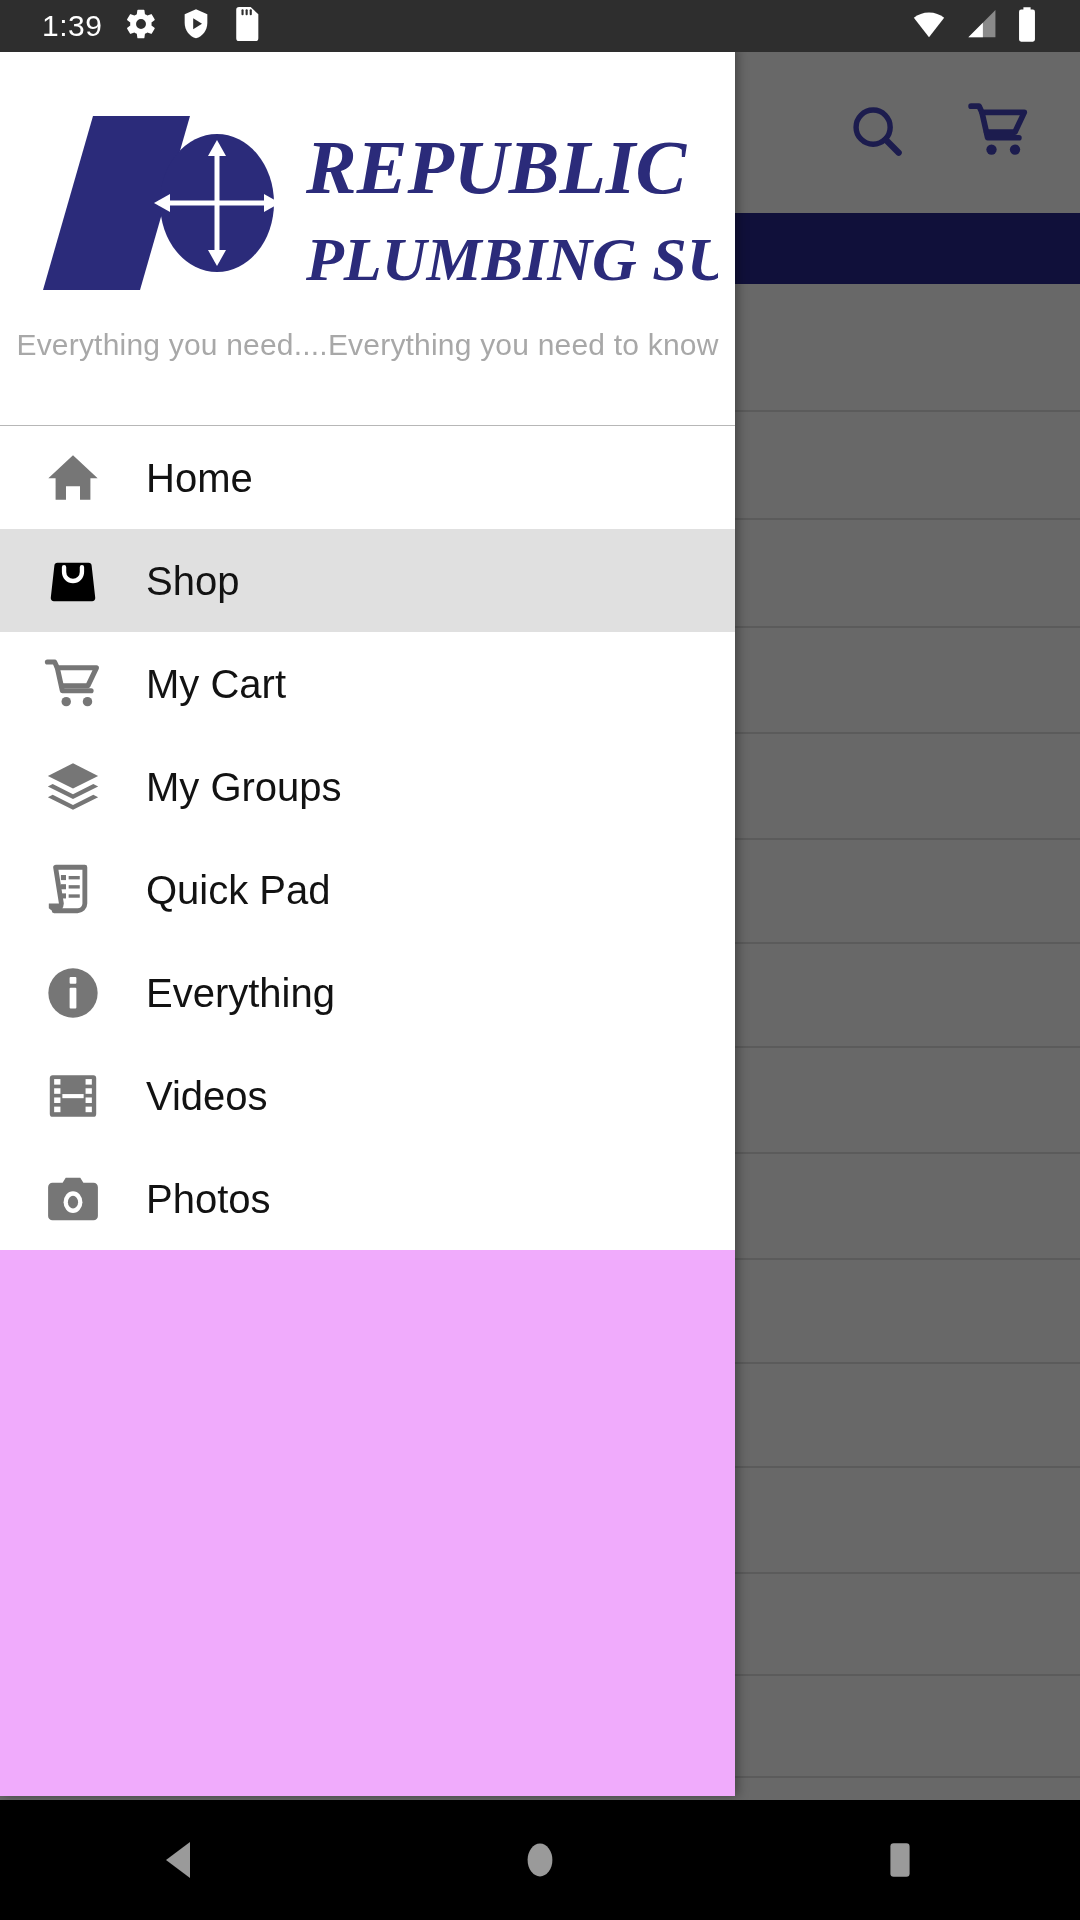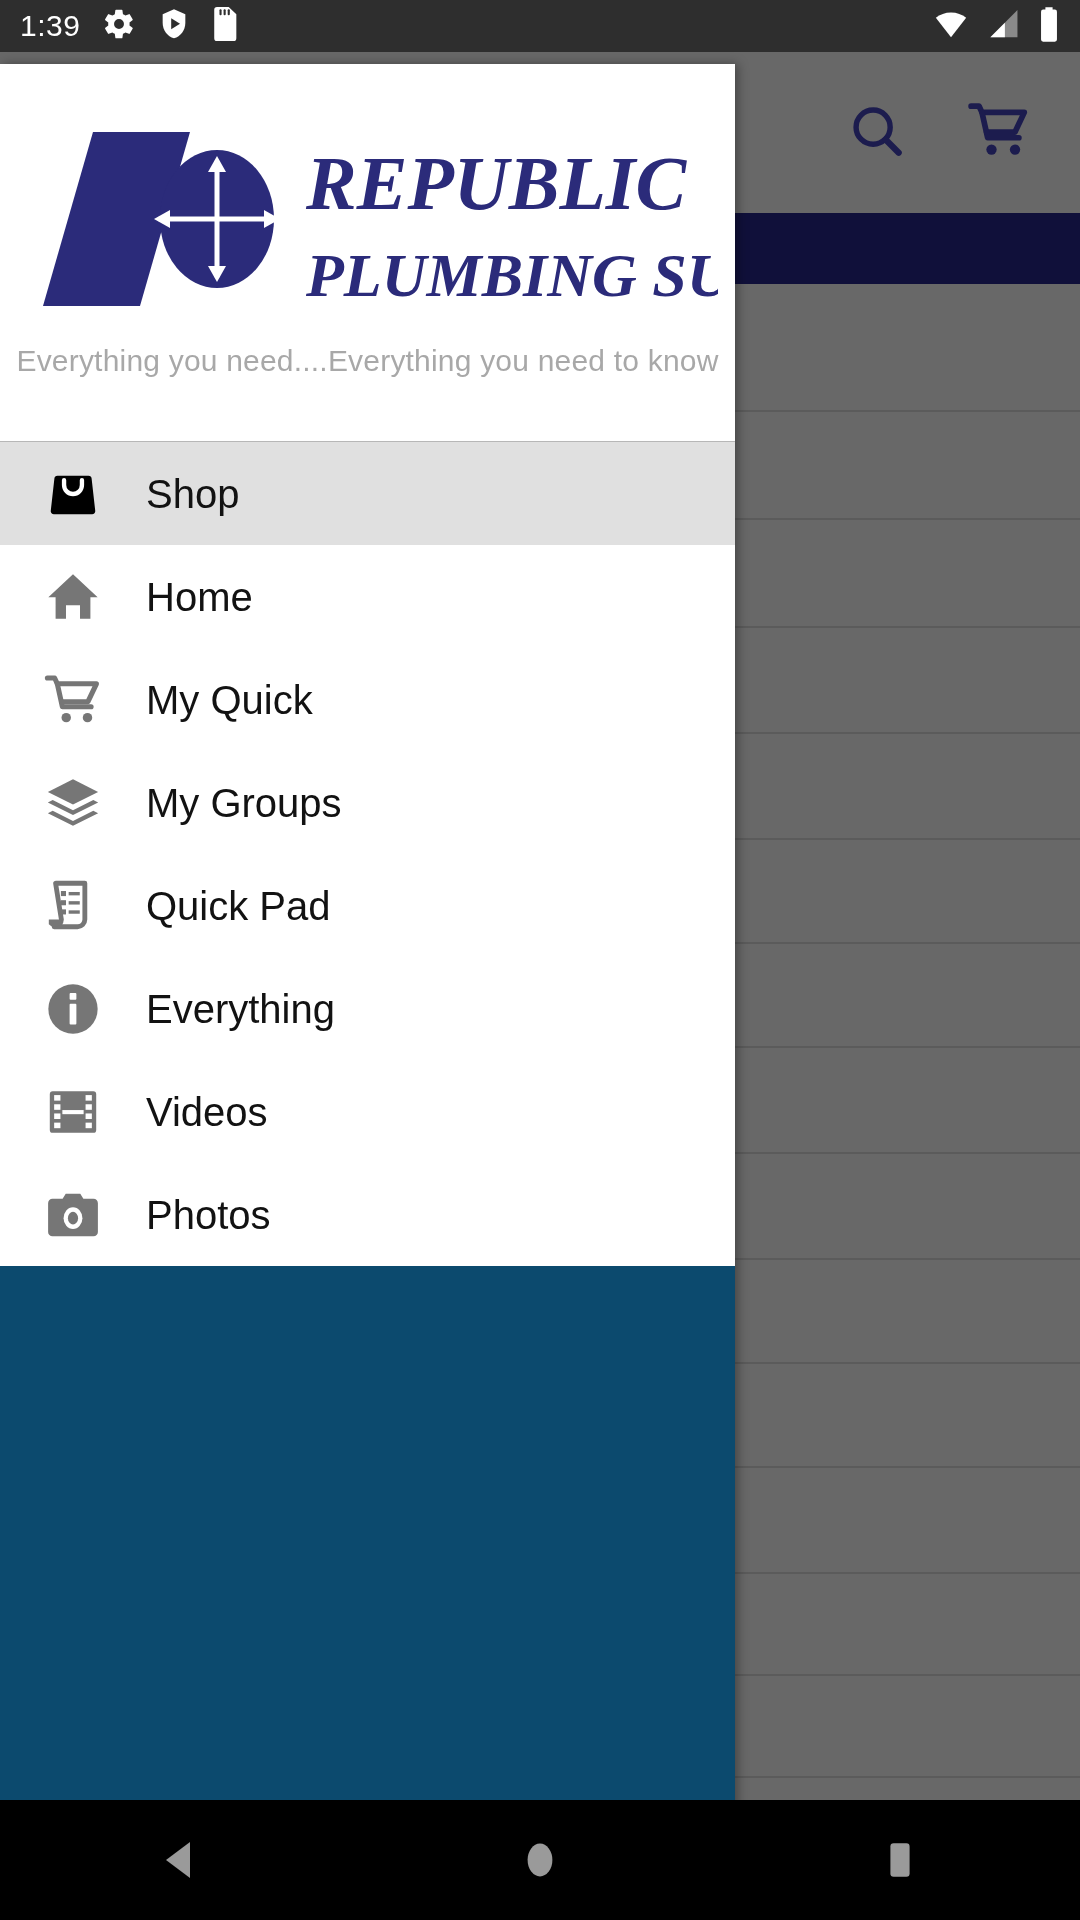--- a/index.html
+++ b/index.html
@@ -8,21 +8,21 @@
     font-family:"Liberation Sans", sans-serif;
     background:#ffffff;
     overflow:hidden;
     position:relative;
   }
 
   
   #status-bar {
     position:absolute; top:0; left:0; width:1080px; height:52px;
     background:#2e2e2e; display:flex; align-items:center;
-    padding:0 20px; z-index:60;
+    padding:0 42px; z-index:60;
   }
   #status-left { display:flex; align-items:center; gap:22px; }
   #status-time {
     color:#ffffff; font-size:30px; letter-spacing:0.5px;
     font-family:"Liberation Sans", sans-serif;
   }
   #status-right { margin-left:auto; display:flex; align-items:center; gap:16px; }
   .sb-ico { display:block; }
 
   
@@ -42,22 +42,22 @@
   }
   #app-subbar-text {
     color:#9a9a9a; font-size:42px; margin-left:705px;
     white-space:nowrap; overflow:hidden;
   }
   #app-list { position:absolute; top:232px; left:0; width:1080px; }
   .bg-row { width:1080px; border-bottom:2px solid #5b5b5b; }
 
   
   #drawer {
-    position:absolute; top:64px; left:0; width:735px; height:1748px;
-    background:#0c4a6e; z-index:20; overflow:hidden;
+    position:absolute; top:48px; left:0; width:735px; height:1748px;
+    background:#f0abfc; z-index:20; overflow:hidden;
     box-shadow:3px 0 10px rgba(0,0,0,0.35);
   }
 
   
   #drawer-header {
     position:relative; width:735px; height:378px; background:#ffffff;
   }
   #logo-wrap {
     position:absolute; top:60px; left:18px;
     width:700px; height:190px;
@@ -208,47 +208,47 @@
 
         <text x="288" y="85" font-family="'Liberation Serif', serif" font-size="76" font-weight="bold" font-style="italic" fill="#2b2b7a">REPUBLIC</text>
         <text x="288" y="172" font-family="'Liberation Serif', serif" font-size="62" font-weight="bold" font-style="italic" fill="#2b2b7a">PLUMBING SUPPLY</text>
       </svg>
     </div>
     <div id="tagline">Everything you need....Everything you need to know</div>
     <div id="header-divider"></div>
   </div>
 
   <div id="drawer-menu">
+      <div class="menu-item">
+        <span class="menu-icon">
+          <svg width="58" height="58" viewBox="0 0 24 24">
+            <path fill="#767676" d="M12 2.6 1.8 12.1h3.0V21h4.3v-5.6h5.8V21h4.3v-8.9h3.0z"></path>
+          </svg>
+        </span>
+        <span class="menu-label">Home</span>
+      </div>
       <div class="menu-item selected">
         <span class="menu-icon">
           <svg width="58" height="58" viewBox="0 0 24 24">
             <path fill="#000000" d="M5.6 4.4h12.8a1.3 1.3 0 0 1 1.3 1.15l1.5 13.4a1.3 1.3 0 0 1-1.3 1.45H4.1a1.3 1.3 0 0 1-1.3-1.45L4.3 5.55A1.3 1.3 0 0 1 5.6 4.4z"></path>
             <path fill="none" stroke="#ffffff" stroke-width="1.8" stroke-linecap="round" d="M8.3 6.3v2.0a3.7 3.7 0 0 0 7.4 0V6.3"></path>
           </svg>
         </span>
         <span class="menu-label">Shop</span>
-      </div>
-      <div class="menu-item">
-        <span class="menu-icon">
-          <svg width="58" height="58" viewBox="0 0 24 24">
-            <path fill="#767676" d="M12 2.6 1.8 12.1h3.0V21h4.3v-5.6h5.8V21h4.3v-8.9h3.0z"></path>
-          </svg>
-        </span>
-        <span class="menu-label">Home</span>
       </div>
       <div class="menu-item">
         <span class="menu-icon">
           <svg width="62" height="58" viewBox="0 0 24 24">
             <path d="M1.4 2.9h3.0l1.1 2.4h16.2l-3.5 7.4H7.3" fill="none" stroke="#767676" stroke-width="2.1" stroke-linejoin="round" stroke-linecap="round"></path>
             <path d="M5.5 5.3 7.6 14.8h11.9" fill="none" stroke="#767676" stroke-width="2.1" stroke-linejoin="round" stroke-linecap="round"></path>
             <circle cx="9.2" cy="19.3" r="1.95" fill="#767676"></circle>
             <circle cx="18.0" cy="19.3" r="1.95" fill="#767676"></circle>
           </svg>
         </span>
-        <span class="menu-label">My Quick</span>
+        <span class="menu-label">My Cart</span>
       </div>
       <div class="menu-item">
         <span class="menu-icon">
           <svg width="58" height="58" viewBox="0 0 24 24">
             <g fill="#767676">
               <path d="M12 2.2 1.6 7.4 12 12.6 22.4 7.4z"></path>
               <path d="M12 15.0 3.6 10.8 1.6 11.8 12 17.0 22.4 11.8 20.4 10.8z"></path>
               <path d="M12 19.4 3.6 15.2 1.6 16.2 12 21.4 22.4 16.2 20.4 15.2z"></path>
             </g>
           </svg>

